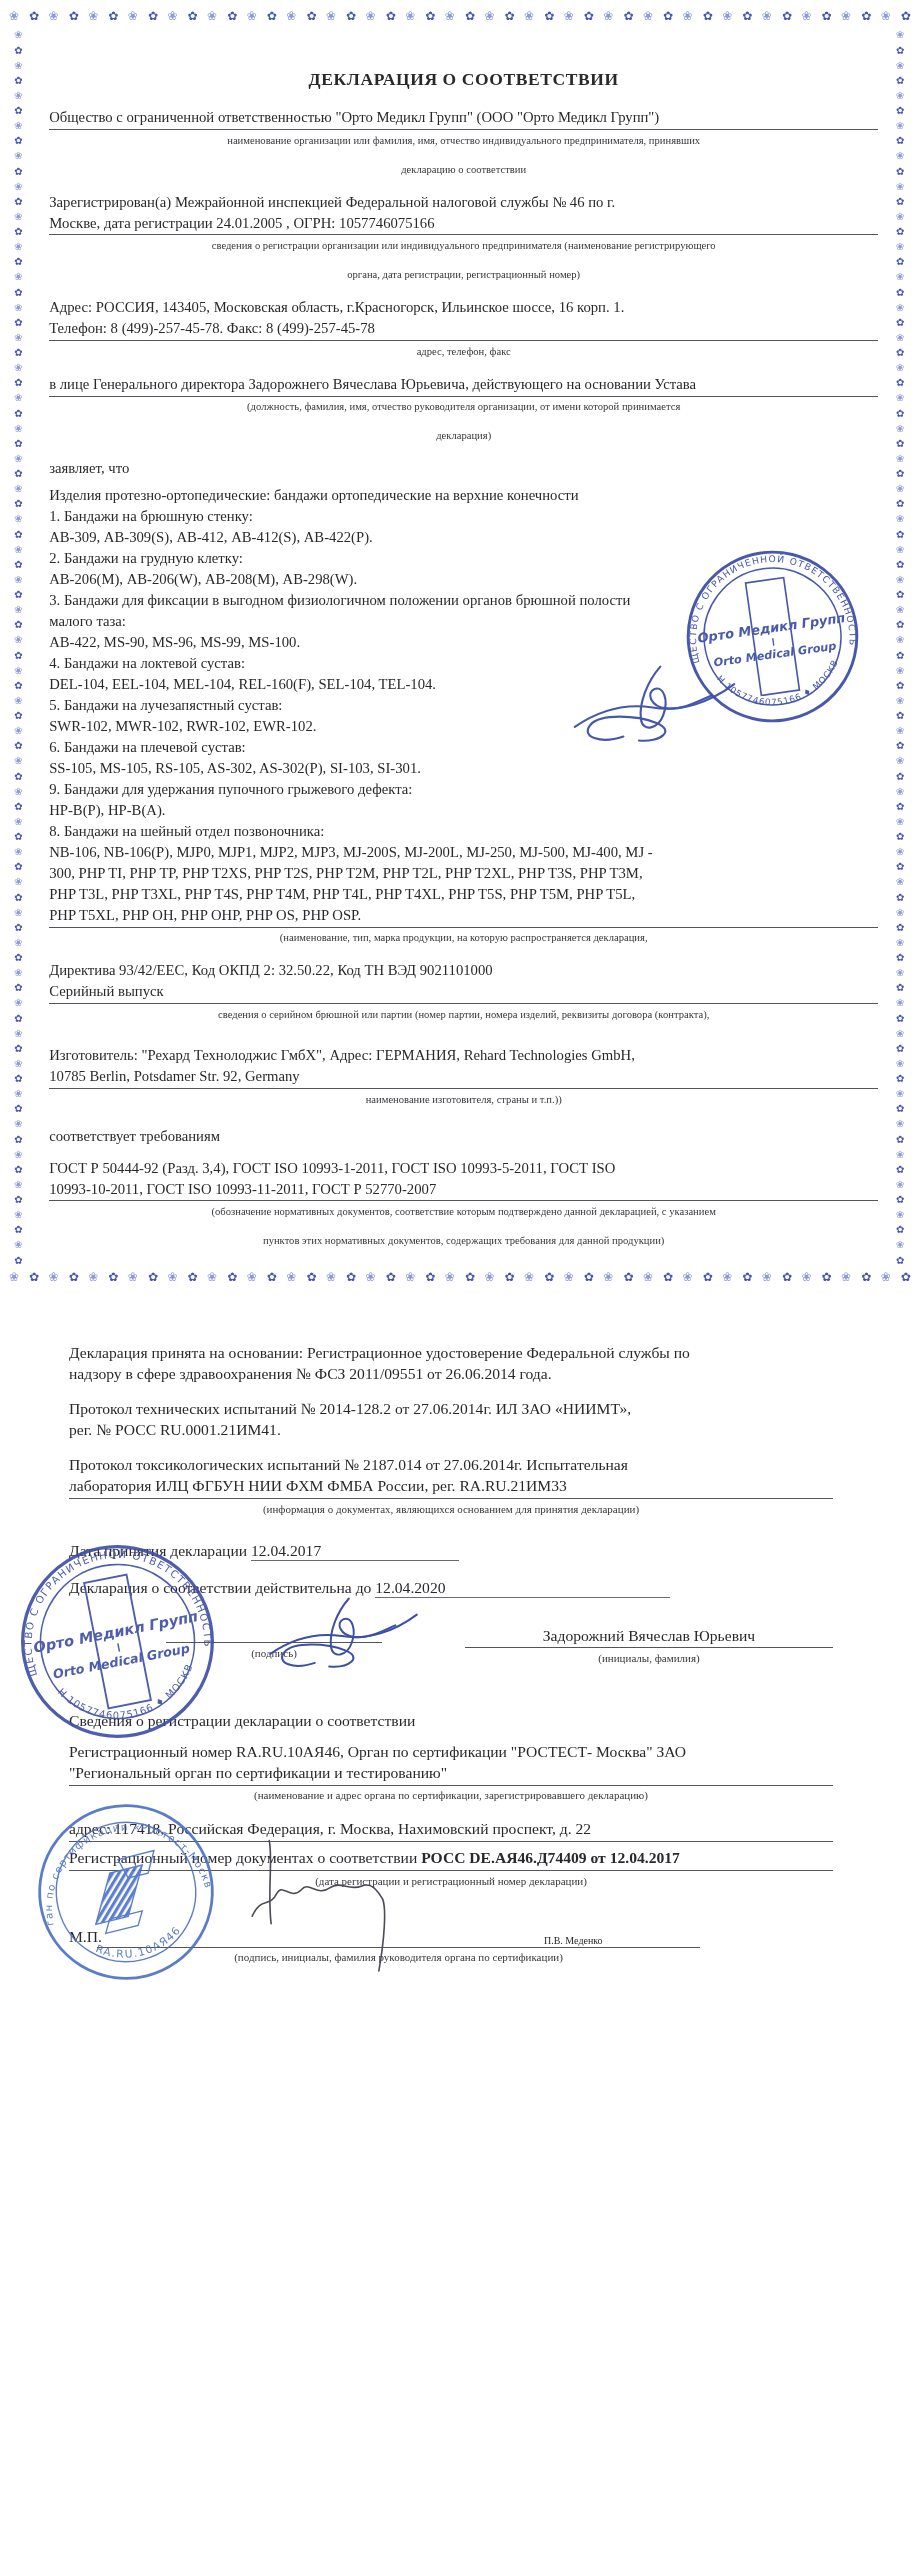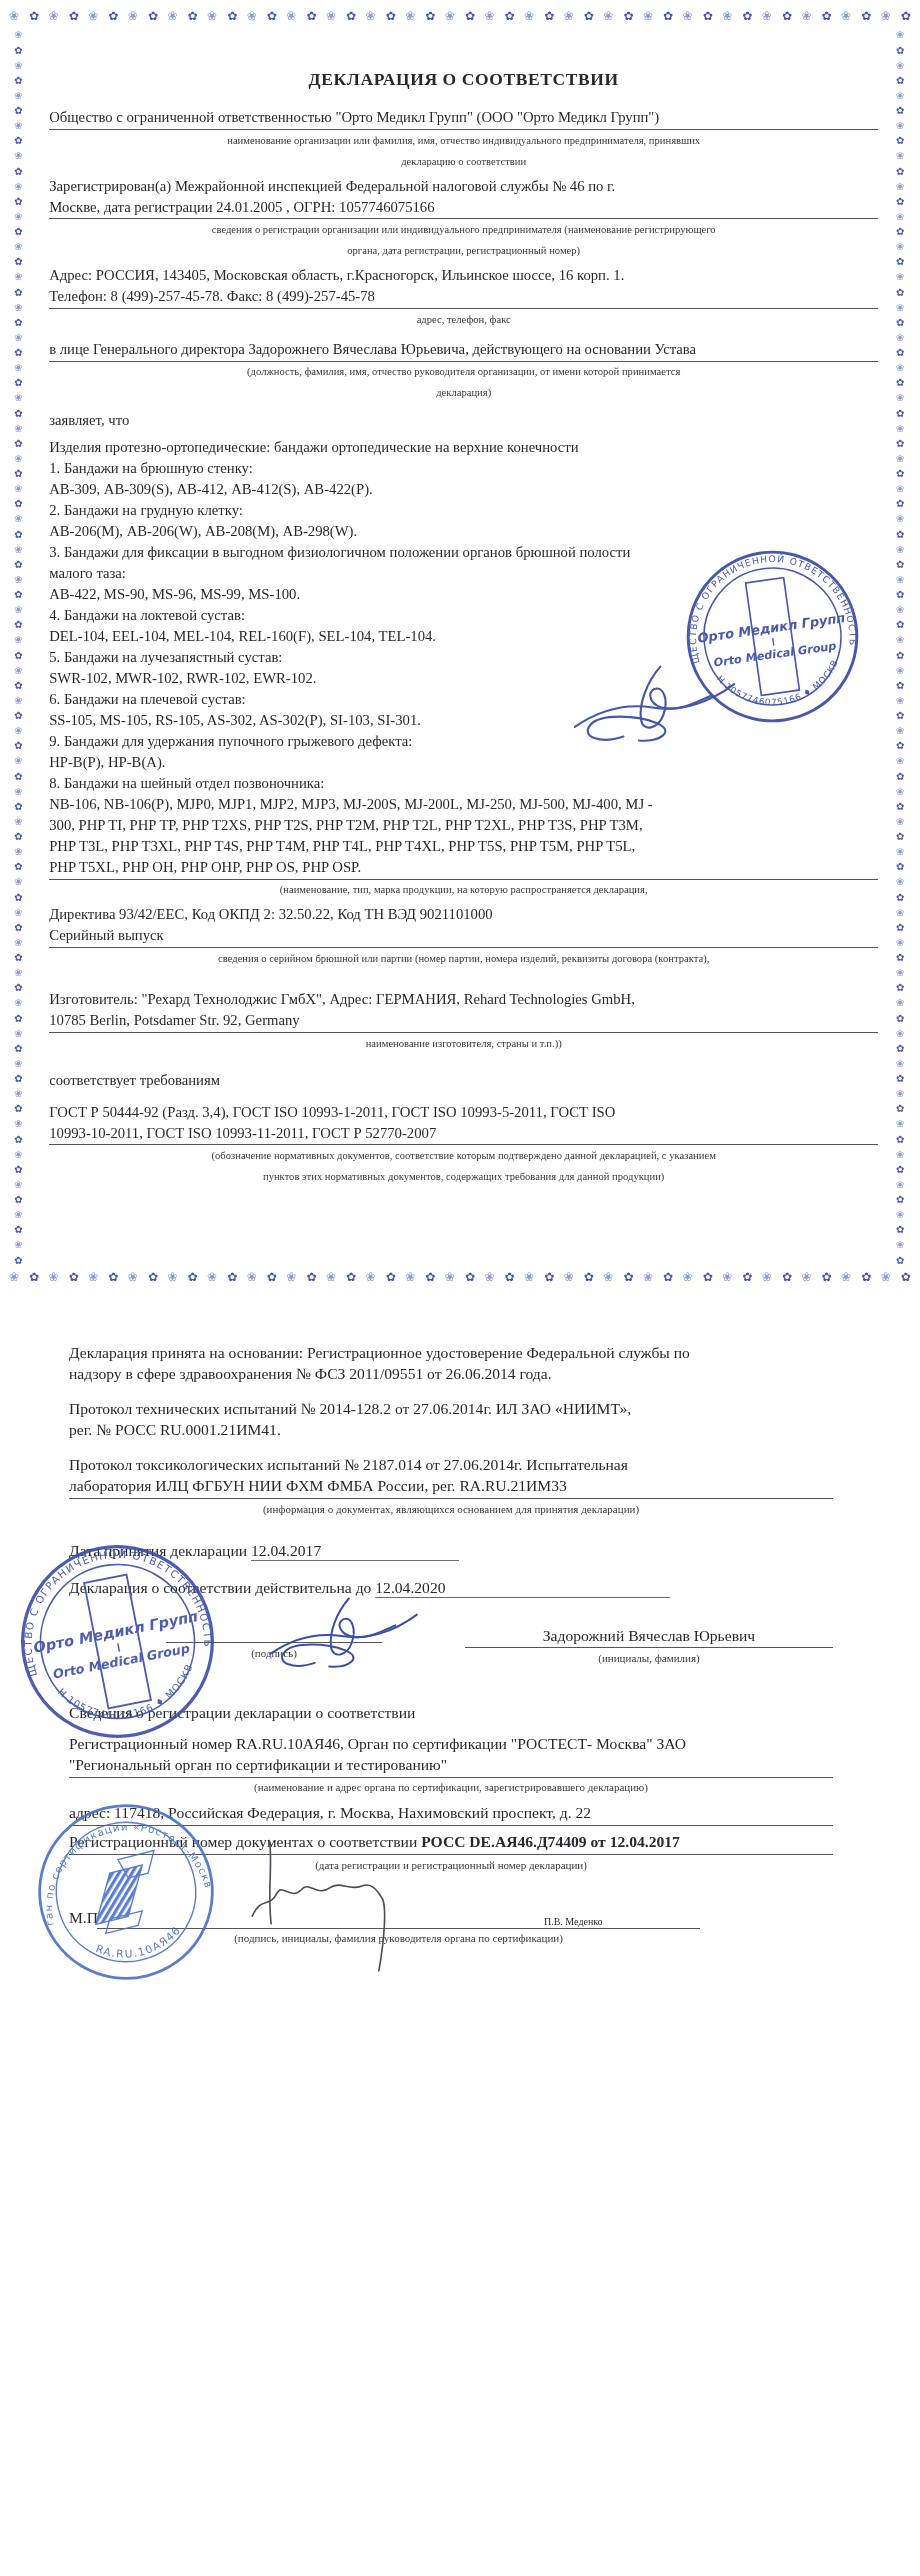--- a/index.html
+++ b/index.html
@@ -13,21 +13,21 @@
   .orn-v{position:absolute;top:22px;bottom:22px;width:18.4px;display:flex;flex-direction:column;
          justify-content:space-between;align-items:center;font-family:"DejaVu Sans",sans-serif;
          font-size:10px;overflow:hidden;}
   .orn-left{left:0}.orn-right{right:1.8px}
   .orn1{color:#8b9ada}.orn2{color:#4456b8}
   
   .fc{position:absolute;left:40px;right:33px;top:22px;}
   .title{text-align:center;font-size:17.5px;font-weight:bold;letter-spacing:0.6px;margin:40px 0 0 0;}
   .main{font-size:14.7px;line-height:21px;margin:0;}
   .rule{border-bottom:1.5px solid #54545c;height:0.9px;}
-  .caption{font-size:10.6px;line-height:13px;color:#38383c;text-align:center;margin:8px;}
+  .caption{font-size:10.6px;line-height:13px;color:#38383c;text-align:center;margin:16px;}
   .mt4{margin-top:3.7px}.mt6{margin-top:5.5px}.mt10{margin-top:9.2px}.mt12{margin-top:11px}
   .mt14{margin-top:13px}.mt18{margin-top:16.6px}.mt22{margin-top:20px}.mt26{margin-top:24px}.mt32{margin-top:29px}
   
   .below{position:absolute;left:69px;top:1336px;width:764px;}
   .below .main{font-size:15.6px;line-height:21.6px;}
   .below .caption{font-size:11px;}
   .date-line{font-size:15.6px;line-height:22px;}
   .u{border-bottom:1.2px solid #6a6a72;padding-bottom:0.9px;text-align:center;}
   .pad160{padding-right:138px}.pad250{padding-right:225px}
   .sig-row{display:flex;margin-top:26px;}

